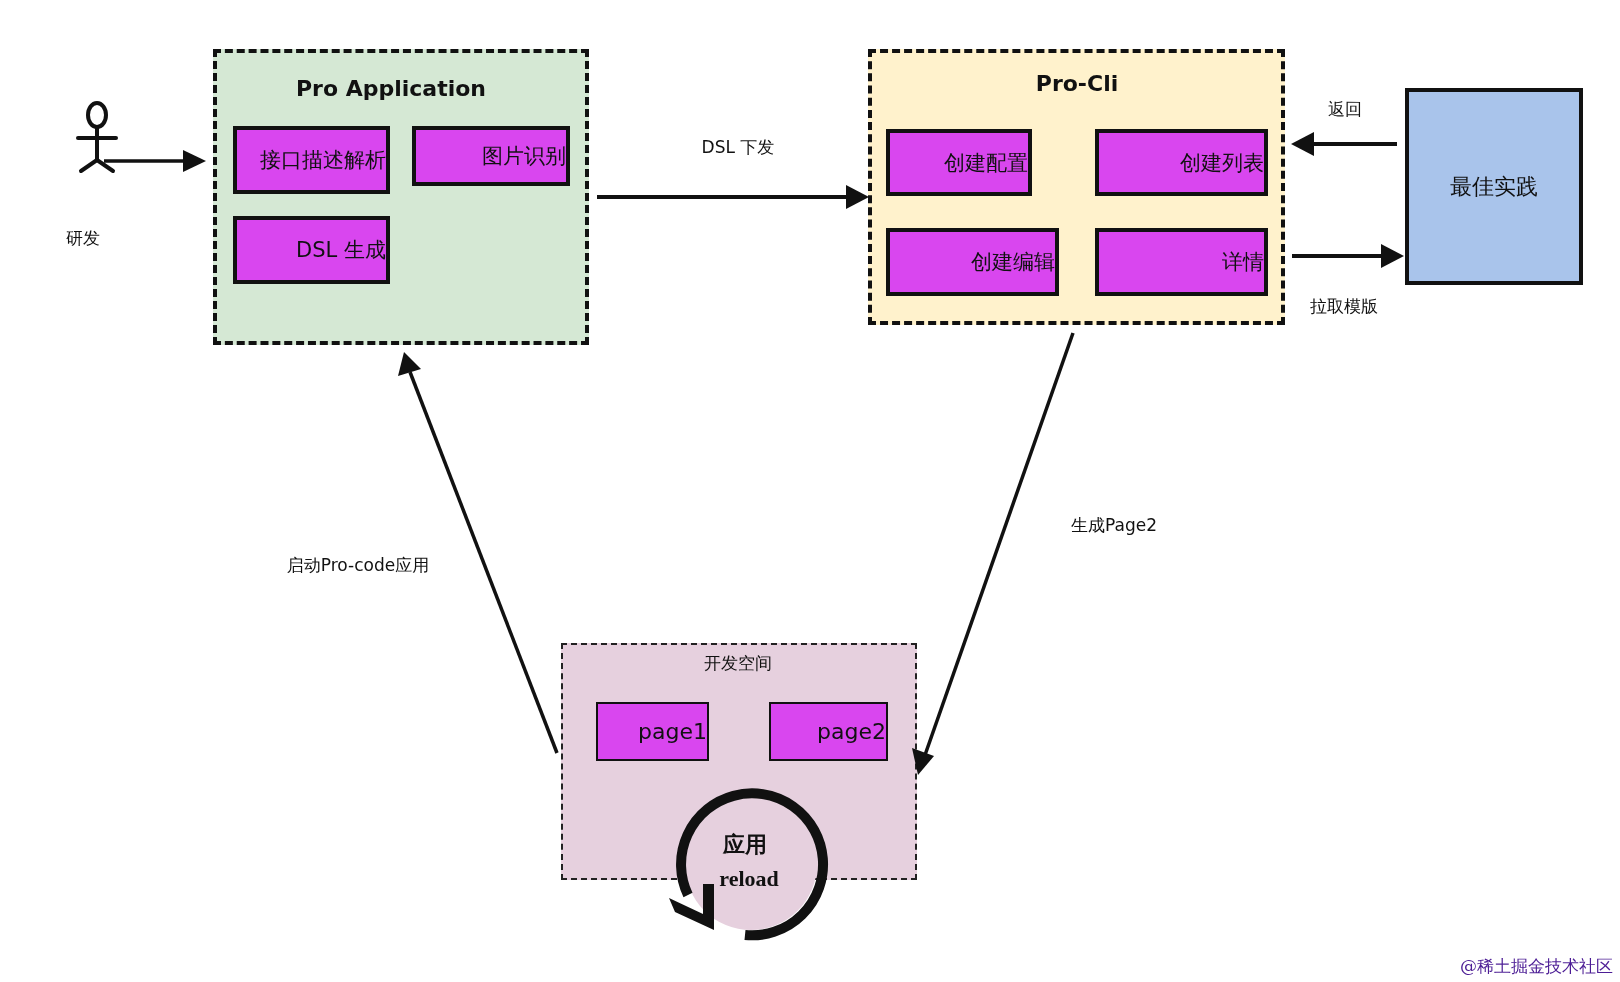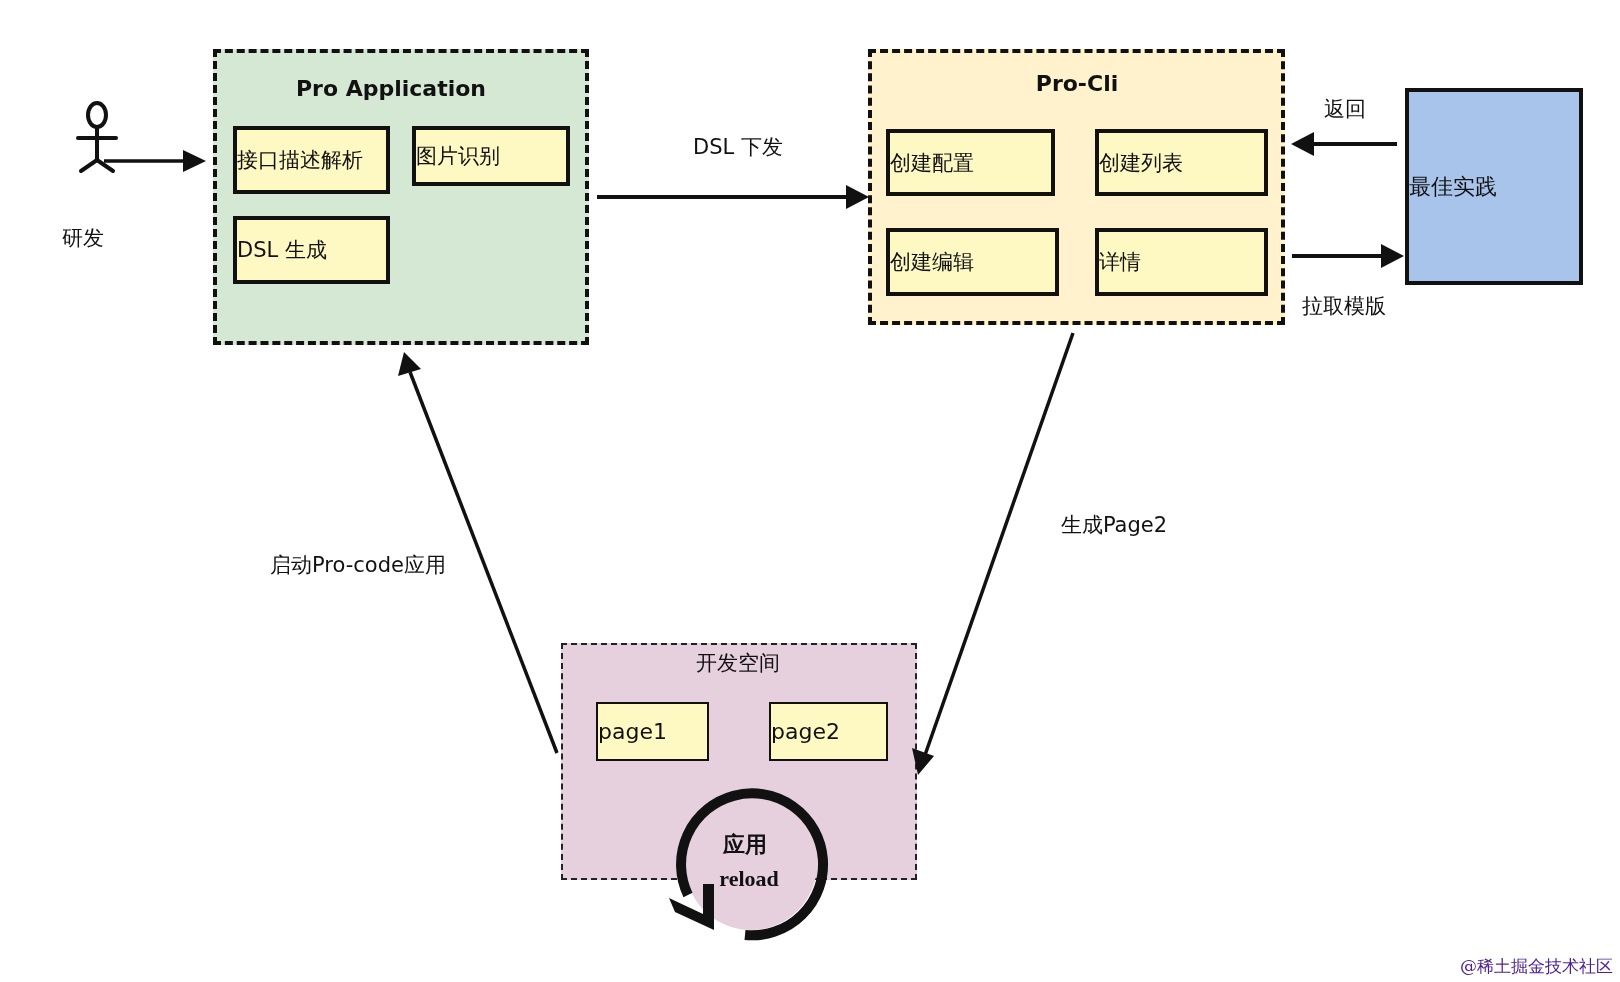--- a/index.html
+++ b/index.html
@@ -8,28 +8,28 @@
     .abs { position: absolute; }
     .panel { position: absolute; box-sizing: border-box; }
     .panel-green { left: 213px; top: 49px; width: 376px; height: 296px;
                    background: #d5e8d4; border: 4px dashed #111; }
     .panel-yellow { left: 868px; top: 49px; width: 417px; height: 276px;
                     background: #fff2cc; border: 4px dashed #111; }
     .panel-purple { left: 561px; top: 643px; width: 356px; height: 237px;
                     background: #e6d0de; border: 2px dashed #222; }
     .blue-box { left: 1405px; top: 88px; width: 178px; height: 197px; box-sizing: border-box;
                 background: #a9c4eb; border: 4px solid #111; display: flex;
-                align-items: center; font-size: 22px; }
-    .node { position: absolute; box-sizing: border-box; background: #fef9c3;
+                align-items: center; justify-content: center; font-size: 22px; }
+    .node { position: absolute; box-sizing: border-box; background: #d946ef;
             border: 4px solid #111; display: flex; align-items: center;
-            justify-content: flex-start; font-size: 21px; white-space: nowrap; }
+            justify-content: flex-end; font-size: 21px; white-space: nowrap; }
     .node-thin { border-width: 2px; font-size: 22px; }
     .title { position: absolute; font-weight: bold; font-size: 22px;
              transform: translate(-50%, -50%); white-space: nowrap; }
-    .label { position: absolute; font-size: 21px; white-space: nowrap;
+    .label { position: absolute; font-size: 17px; white-space: nowrap;
              transform: translate(-50%, -50%); }
     .watermark { position: absolute; left: 1460px; top: 955px; font-size: 17px;
                  color: #4c1d95; font-family: "DejaVu Serif", serif; white-space: nowrap; }
     svg.overlay { position: absolute; left: 0; top: 0; }
     .reload-text { position: absolute; font-weight: bold; font-size: 22px;
                    transform: translate(-50%, -50%); white-space: nowrap; font-family: Liberation Serif, serif; }
   </style>
 </head>
 <body>
 
@@ -98,21 +98,21 @@
 <div class="node" style="left:412px; top:126px; width:158px; height:60px;">
     <span>图片识别</span>
   </div>
 <div class="node" style="left:233px; top:216px; width:157px; height:68px;">
     <span>DSL 生成</span>
   </div>
 
 <div class="label" style="left:738px; top:147px;">DSL 下发</div>
 
 <div class="title" style="left:1077px; top:83px;">Pro-Cli</div>
-<div class="node" style="left:886px; top:129px; width:169px; height:67px;">
+<div class="node" style="left:886px; top:129px; width:146px; height:67px;">
     <span>创建配置</span>
   </div>
 <div class="node" style="left:1095px; top:129px; width:173px; height:67px;">
     <span>创建列表</span>
   </div>
 <div class="node" style="left:886px; top:228px; width:173px; height:68px;">
     <span>创建编辑</span>
   </div>
 <div class="node" style="left:1095px; top:228px; width:173px; height:68px;">
     <span>详情</span>

